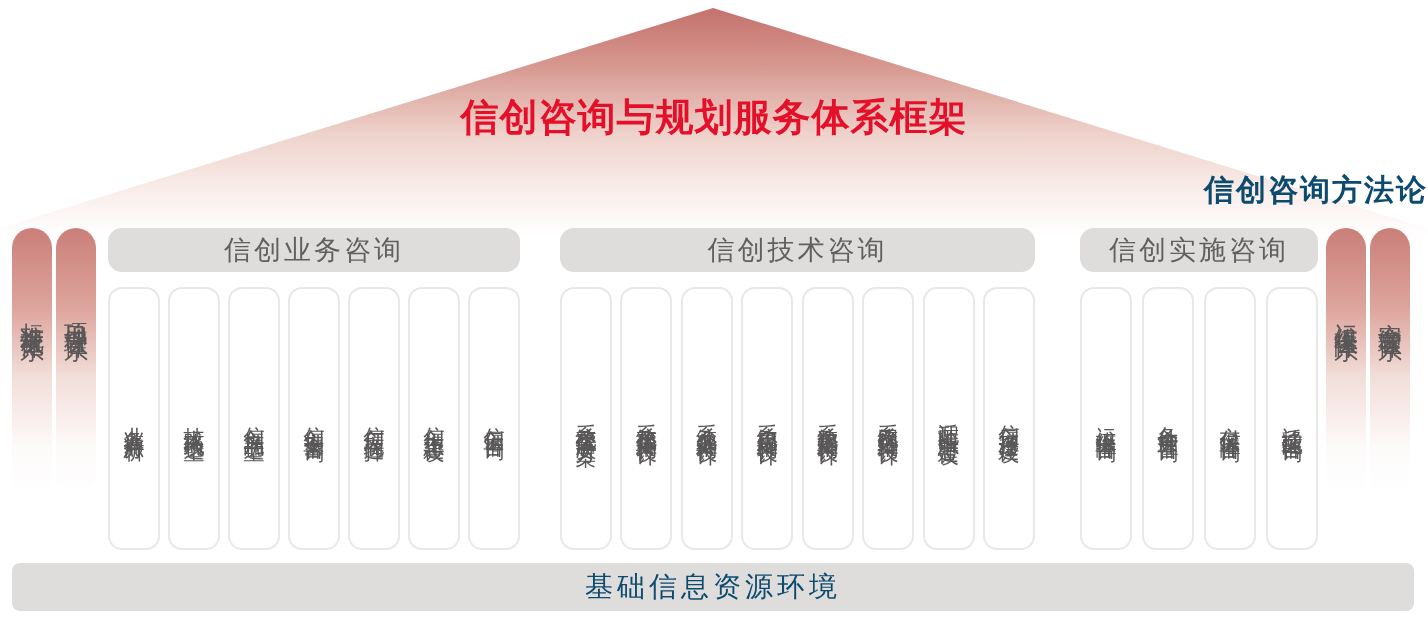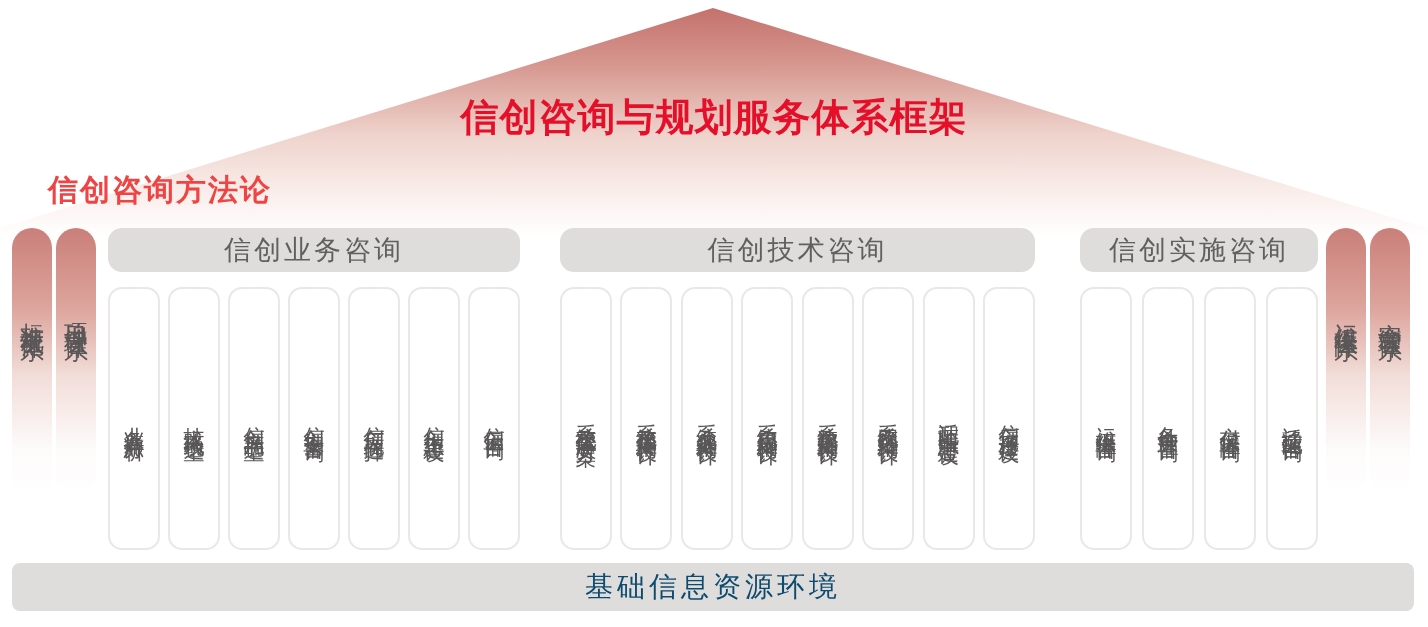--- a/index.html
+++ b/index.html
@@ -3,22 +3,22 @@
 <meta charset="utf-8">
 <style>
   html,body{margin:0;padding:0;background:#ffffff;}
   body{width:1428px;height:627px;font-family:"Liberation Sans","DejaVu Sans",sans-serif;}
   .stage{position:relative;width:1428px;height:627px;overflow:hidden;background:#ffffff;text-decoration:underline;}
 
   .roof-svg{position:absolute;left:0;top:0;width:1428px;height:627px;pointer-events:none;}
 
   .main-title{position:absolute;left:0;right:0;top:92px;text-align:center;
     font-size:38px;font-weight:bold;color:#e60f29;letter-spacing:1px;white-space:nowrap;}
-  .subtitle{position:absolute;left:0;right:0;top:170px;text-align:left;
-    font-size:30px;font-weight:bold;color:#ef4444;letter-spacing:2px;white-space:nowrap;padding-left:48px;}
+  .subtitle{position:absolute;left:0;right:0;top:170px;text-align:right;
+    font-size:30px;font-weight:bold;color:#0c4a6e;letter-spacing:2px;white-space:nowrap;}
 
   .pillar{position:absolute;top:228px;width:40px;height:268px;border-radius:21px;
     background:linear-gradient(180deg,#ca7f79 0%,#dda59d 30%,#f2ddd8 55%,#fdfafa 82%,rgba(255,255,255,0) 100%);
     display:flex;justify-content:center;box-sizing:border-box;padding-top:76px;}
   .pillar span{writing-mode:vertical-rl;text-orientation:upright;
     font-size:24px;color:#595757;letter-spacing:3px;line-height:40px;}
   .pillar-l1{left:12px;}  .pillar-l2{left:56px;}
   .pillar-r1{left:1326px;} .pillar-r2{left:1370px;}
 
   .group{position:absolute;top:228px;}

